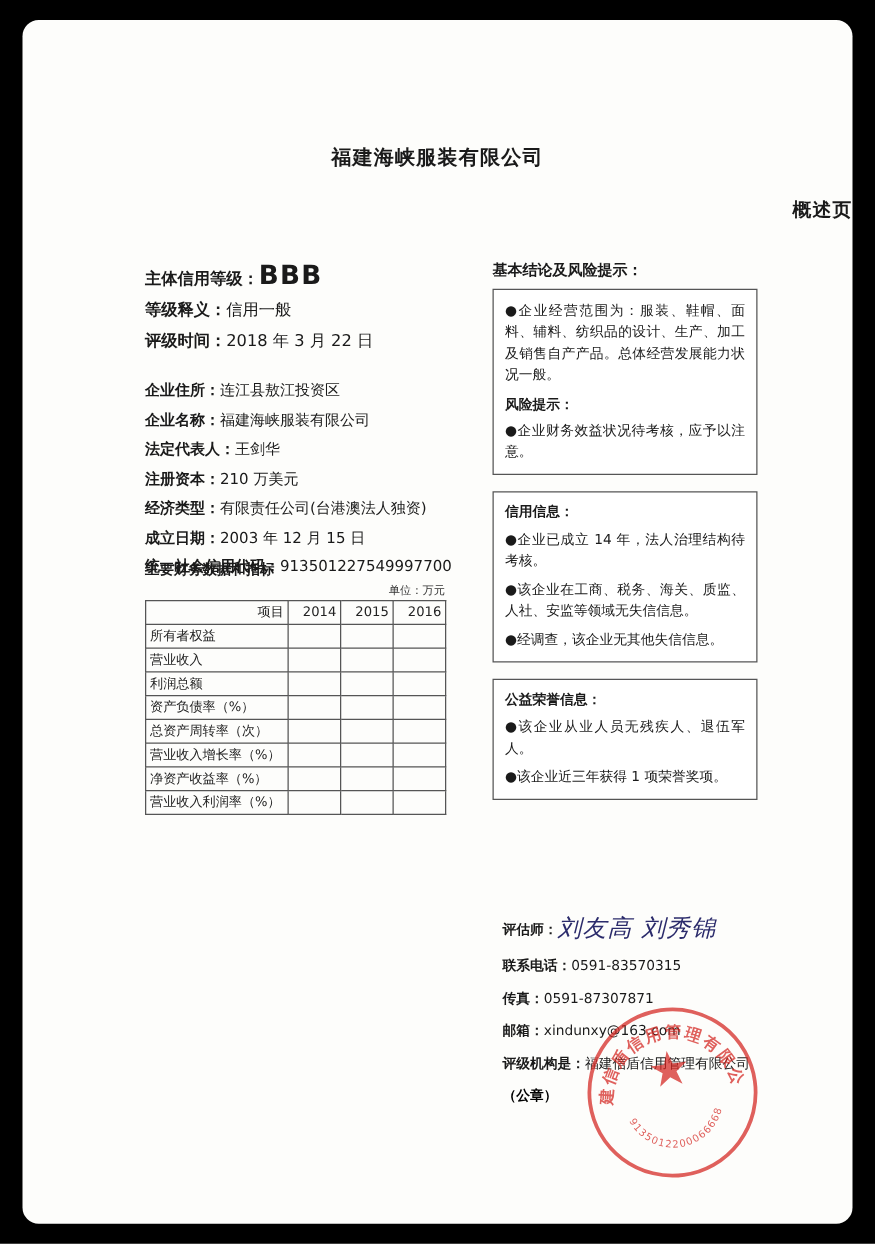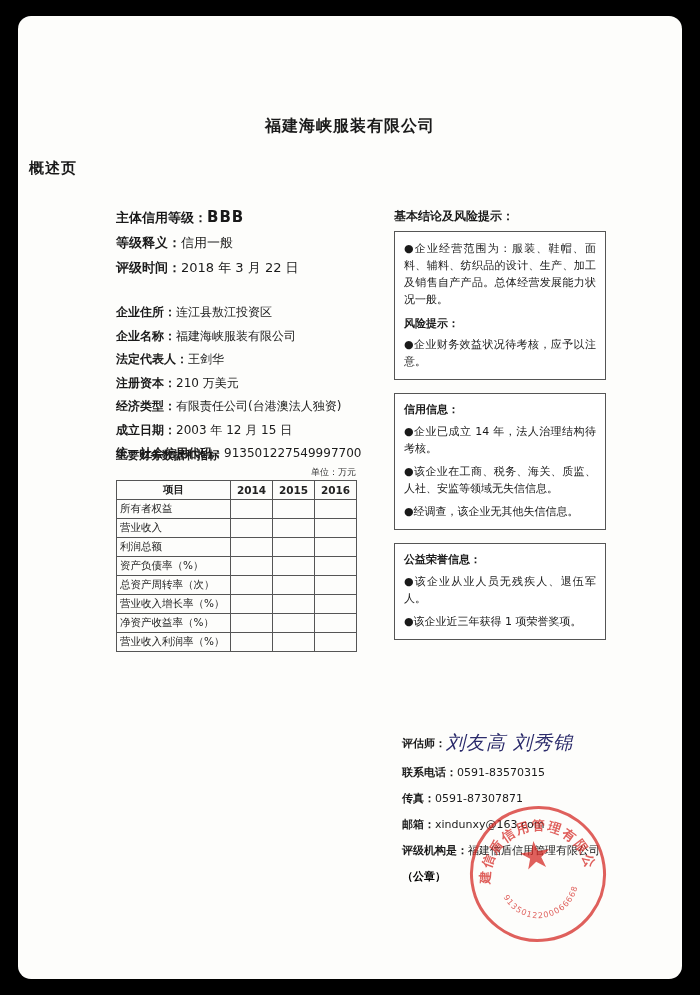--- a/index.html
+++ b/index.html
@@ -25,45 +25,44 @@
   }
   .doc-title {
     text-align: center;
     font-size: 16px;
     font-weight: bold;
     color: #1a1a1a;
     margin-top: 100px;
     letter-spacing: 1px;
   }
   .doc-subtitle {
-    text-align: left;
+    text-align: right;
     font-size: 15px;
     font-weight: bold;
     color: #1a1a1a;
     margin-top: 22px;
     letter-spacing: 1px;
-    margin-left: 11px;
   }
 
   
   .left-col {
     position: absolute;
     left: 98px;
     top: 192px;
     width: 250px;
   }
   .rating-line {
     font-size: 13px;
     color: #1a1a1a;
     margin-bottom: 7px;
     white-space: nowrap;
   }
   .rating-line .lbl { font-weight: bold; }
   .rating-grade {
-    font-size: 15px;
+    font-size: 21px;
     font-weight: bold;
     letter-spacing: 1px;
   }
   .rating-line .val { font-weight: normal; }
 
   .info-block {
     position: absolute;
     left: 98px;
     top: 288px;
     width: 275px;
@@ -104,22 +103,22 @@
   table.fin td, table.fin th {
     border: 1px solid #555;
     height: 18px;
     font-size: 10.5px;
     color: #222;
     padding: 0 3px;
     font-weight: normal;
     text-align: left;
   }
   table.fin th {
-    text-align: center;
-    font-weight: bold;
+    text-align: right;
+    font-weight: normal;
     font-size: 10.5px;
   }
   table.fin col.c0 { width: 114px; }
   table.fin col.c1, table.fin col.c2, table.fin col.c3 { width: 42px; }
 
   
   .right-col {
     position: absolute;
     left: 376px;
     top: 192px;

